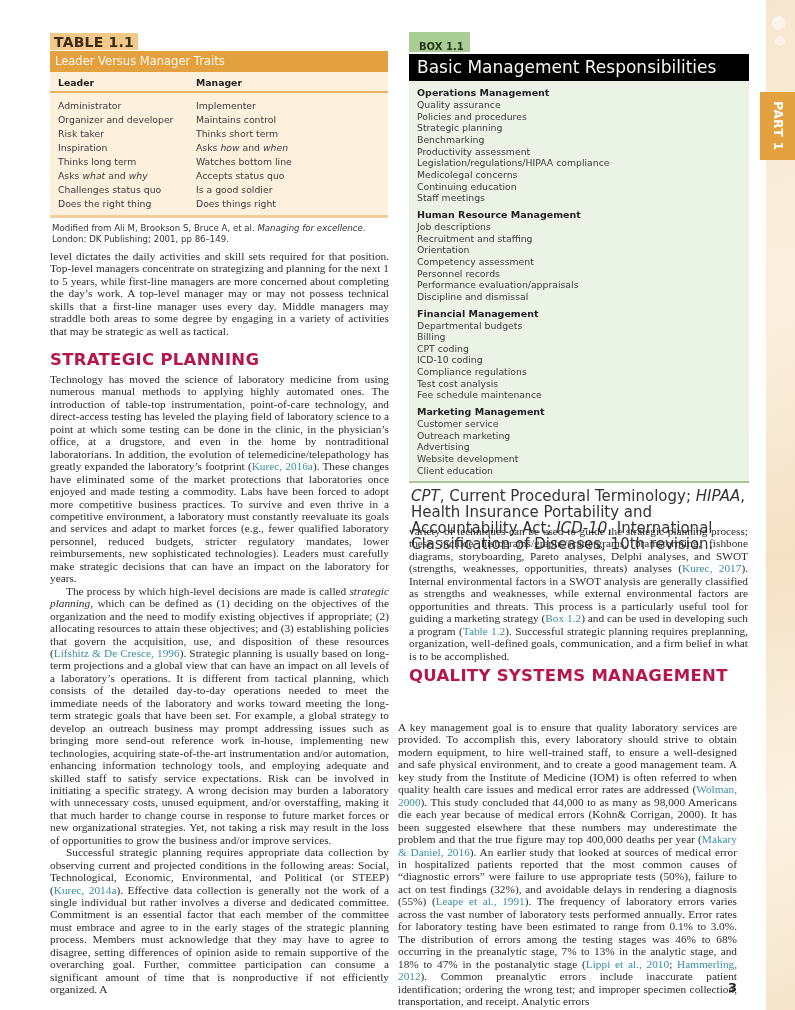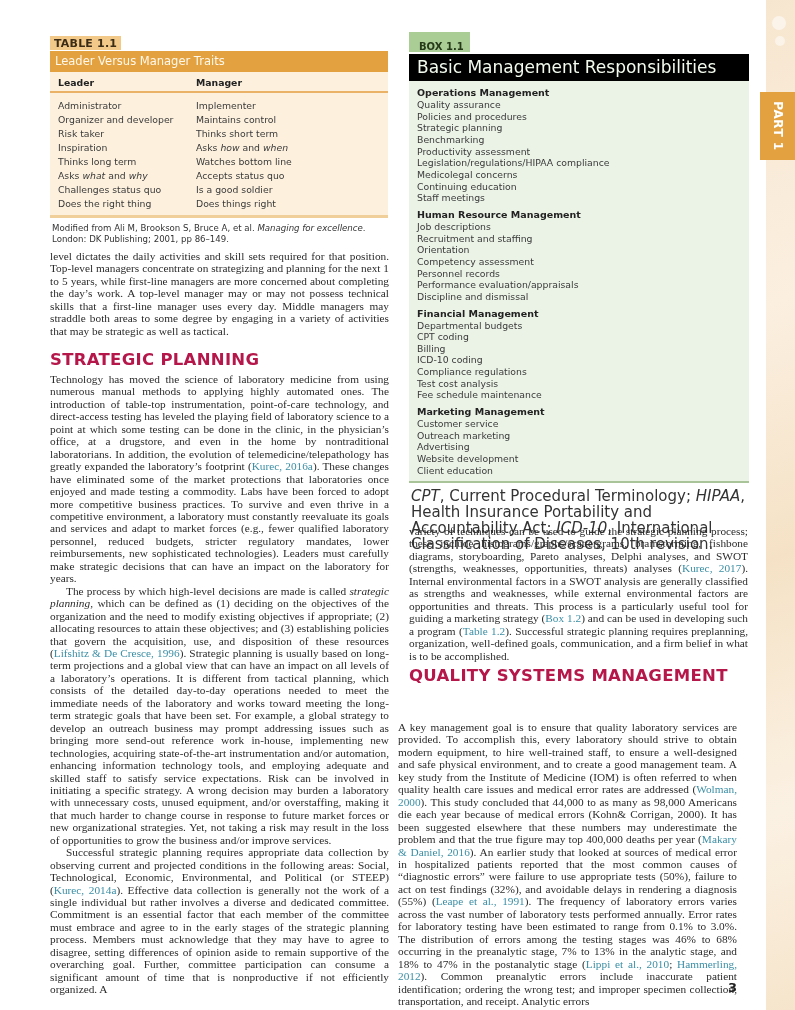--- a/index.html
+++ b/index.html
@@ -23,21 +23,21 @@
   }
   .part-tab span {
     transform: rotate(90deg); white-space: nowrap; color: #fff; font-weight: bold;
     font-size: 12px; letter-spacing: 0.5px;
   }
 
   
   .table-block { position: absolute; left: 50px; top: 32px; width: 338px; }
   .tab-label {
     display: inline-block; background: #f3c98a; color: #3a2c16; font-weight: bold;
-    font-size: 11px; padding: 1px 4px 0 4px; letter-spacing: 0.2px;
+    font-size: 14px; padding: 1px 4px 0 4px; letter-spacing: 0.2px;
   }
   .tab-title {
     background: #e3a13f; color: #fff8ec; font-size: 11.5px; padding: 3px 5px 4px 5px;
   }
   .tbl { background: #fdf1de; font-size: 9.3px; color: #3a3a3a; }
   .tbl-head { display: flex; padding: 5px 8px 3px 8px; border-bottom: 2px solid #e9b266; font-weight: bold; color: #222; }
   .tbl-body { padding: 5px 8px 4px 8px; border-bottom: 3px solid #f0cf9a; }
   .tbl-row { display: flex; height: 14.1px; align-items: center; }
   .col1 { width: 138px; }
   .col2 { flex: 1; }
@@ -140,22 +140,22 @@
       <div class="box-head">Human Resource Management</div>
       <div class="box-item">Job descriptions</div>
       <div class="box-item">Recruitment and staffing</div>
       <div class="box-item">Orientation</div>
       <div class="box-item">Competency assessment</div>
       <div class="box-item">Personnel records</div>
       <div class="box-item">Performance evaluation/appraisals</div>
       <div class="box-item">Discipline and dismissal</div>
       <div class="box-head">Financial Management</div>
       <div class="box-item">Departmental budgets</div>
+      <div class="box-item">Billing</div>
       <div class="box-item">CPT coding</div>
-      <div class="box-item">Billing</div>
       <div class="box-item">ICD-10 coding</div>
       <div class="box-item">Compliance regulations</div>
       <div class="box-item">Test cost analysis</div>
       <div class="box-item">Fee schedule maintenance</div>
       <div class="box-head">Marketing Management</div>
       <div class="box-item">Customer service</div>
       <div class="box-item">Outreach marketing</div>
       <div class="box-item">Advertising</div>
       <div class="box-item">Website development</div>
       <div class="box-item">Client education</div>

